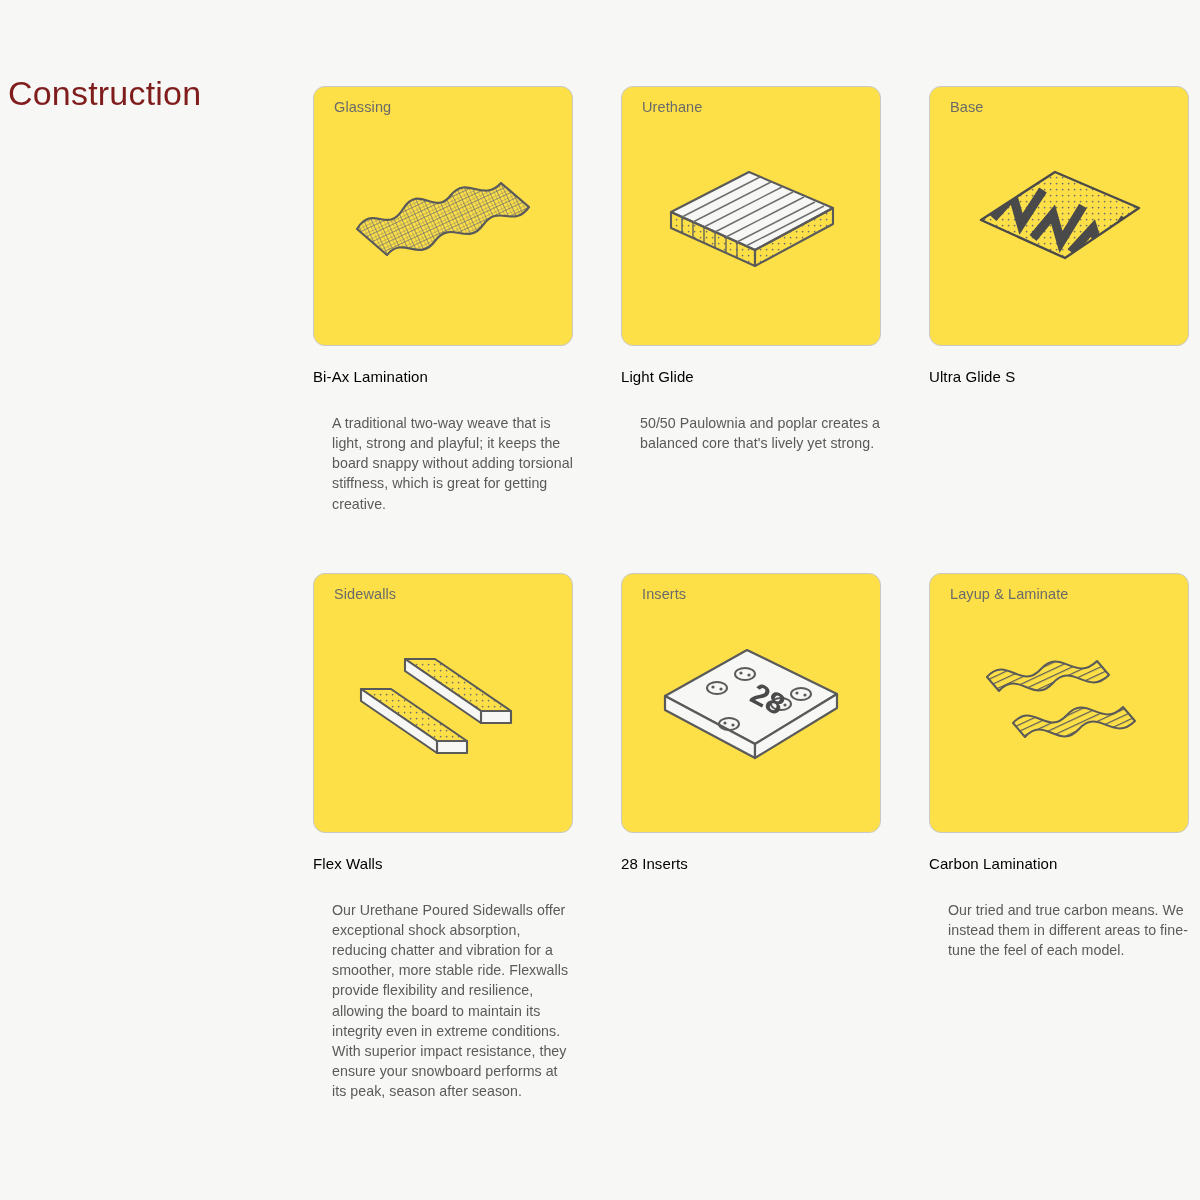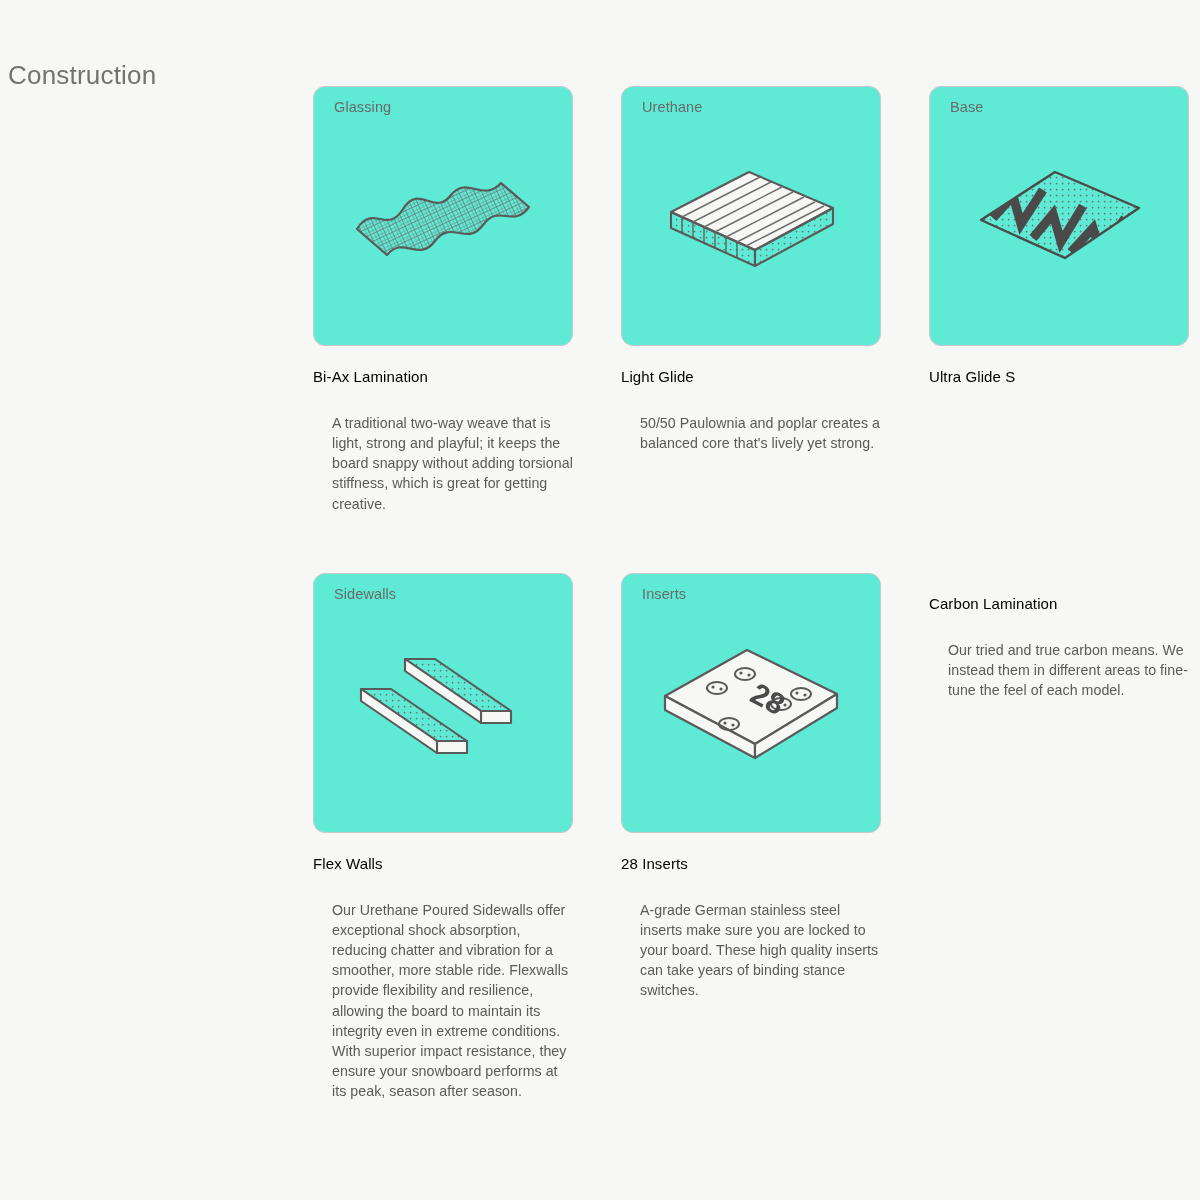--- a/index.html
+++ b/index.html
@@ -16,24 +16,24 @@
     overflow: hidden;
   }
   .page {
     position: relative;
     width: 1200px;
     height: 1200px;
   }
   .section-title {
     position: absolute;
     left: 8px;
-    top: 44px;
-    font-size: 26px;
+    top: 52px;
+    font-size: 34px;
     font-weight: 400;
-    color: #737373;
+    color: #7f1d1d;
     letter-spacing: 0.2px;
     line-height: 1.1;
   }
   .grid {
     position: absolute;
     left: 313px;
     top: 86px;
     width: 872px;
     display: grid;
     grid-template-columns: 260px 260px 260px;
@@ -43,21 +43,21 @@
   .row-gap {
     height: 59px;
     grid-column: 1 / -1;
   }
   .card { width: 260px; }
   .card-box {
     width: 260px;
     height: 260px;
     border: 1px solid #c9c9c9;
     border-radius: 12px;
-    background: #5eead4;
+    background: #fde047;
     position: relative;
   }
   .card-box-label {
     position: absolute;
     left: 20px;
     top: 12px;
     font-size: 14.5px;
     color: #6a6a6a;
     letter-spacing: 0.1px;
   }
@@ -234,22 +234,39 @@
               <circle cx="126" cy="75" r="1.6"></circle>
                 <circle cx="134" cy="77" r="1.6"></circle>
               <circle cx="146" cy="65" r="1.6"></circle>
                 <circle cx="154" cy="67" r="1.6"></circle>
             </g>
             <text x="112" y="80" transform="rotate(28 112 80)" font-family="'Liberation Sans', sans-serif" font-size="30" font-weight="700" fill="#4a4a4a" text-anchor="middle">28</text>
           </svg>
         </div>
       </div>
       <div class="card-name">28 Inserts</div>
-      <div class="card-desc">A-grade German stainless steel inserts make sure you are locked to your board. These high quality inserts can take years of binding stance switches.</div>
-    </div>
-
-    <div class="card">
+    </div>
+
+    <div class="card">
+      <div class="card-box">
+        <span class="card-box-label">Layup &amp; Laminate</span>
+        <div class="card-art">
+          <svg width="200" height="140" viewBox="0 0 200 140">
+            <defs>
+              <pattern id="hatch" width="6" height="6" patternUnits="userSpaceOnUse" patternTransform="rotate(65)">
+                <path d="M0 0 V6" stroke="#5a5a5a" stroke-width="2.4"></path>
+              </pattern>
+            </defs>
+            <g stroke="#5a5a5a" stroke-width="2" stroke-linejoin="round">
+              <path d="M28 44 C48 22 62 58 82 36 C102 14 116 50 138 28
+                       L150 42 C128 64 114 28 94 50 C74 72 60 36 40 58 Z" fill="url(#hatch)"></path>
+              <path d="M54 90 C74 68 88 104 108 82 C128 60 142 96 164 74
+                       L176 88 C154 110 140 74 120 96 C100 118 86 82 66 104 Z" fill="url(#hatch)"></path>
+            </g>
+          </svg>
+        </div>
+      </div>
       <div class="card-name">Carbon Lamination</div>
       <div class="card-desc">Our tried and true carbon means. We instead them in different areas to fine-tune the feel of each model.</div>
     </div>
 
   </div>
 </div>
 
 </body></html>

